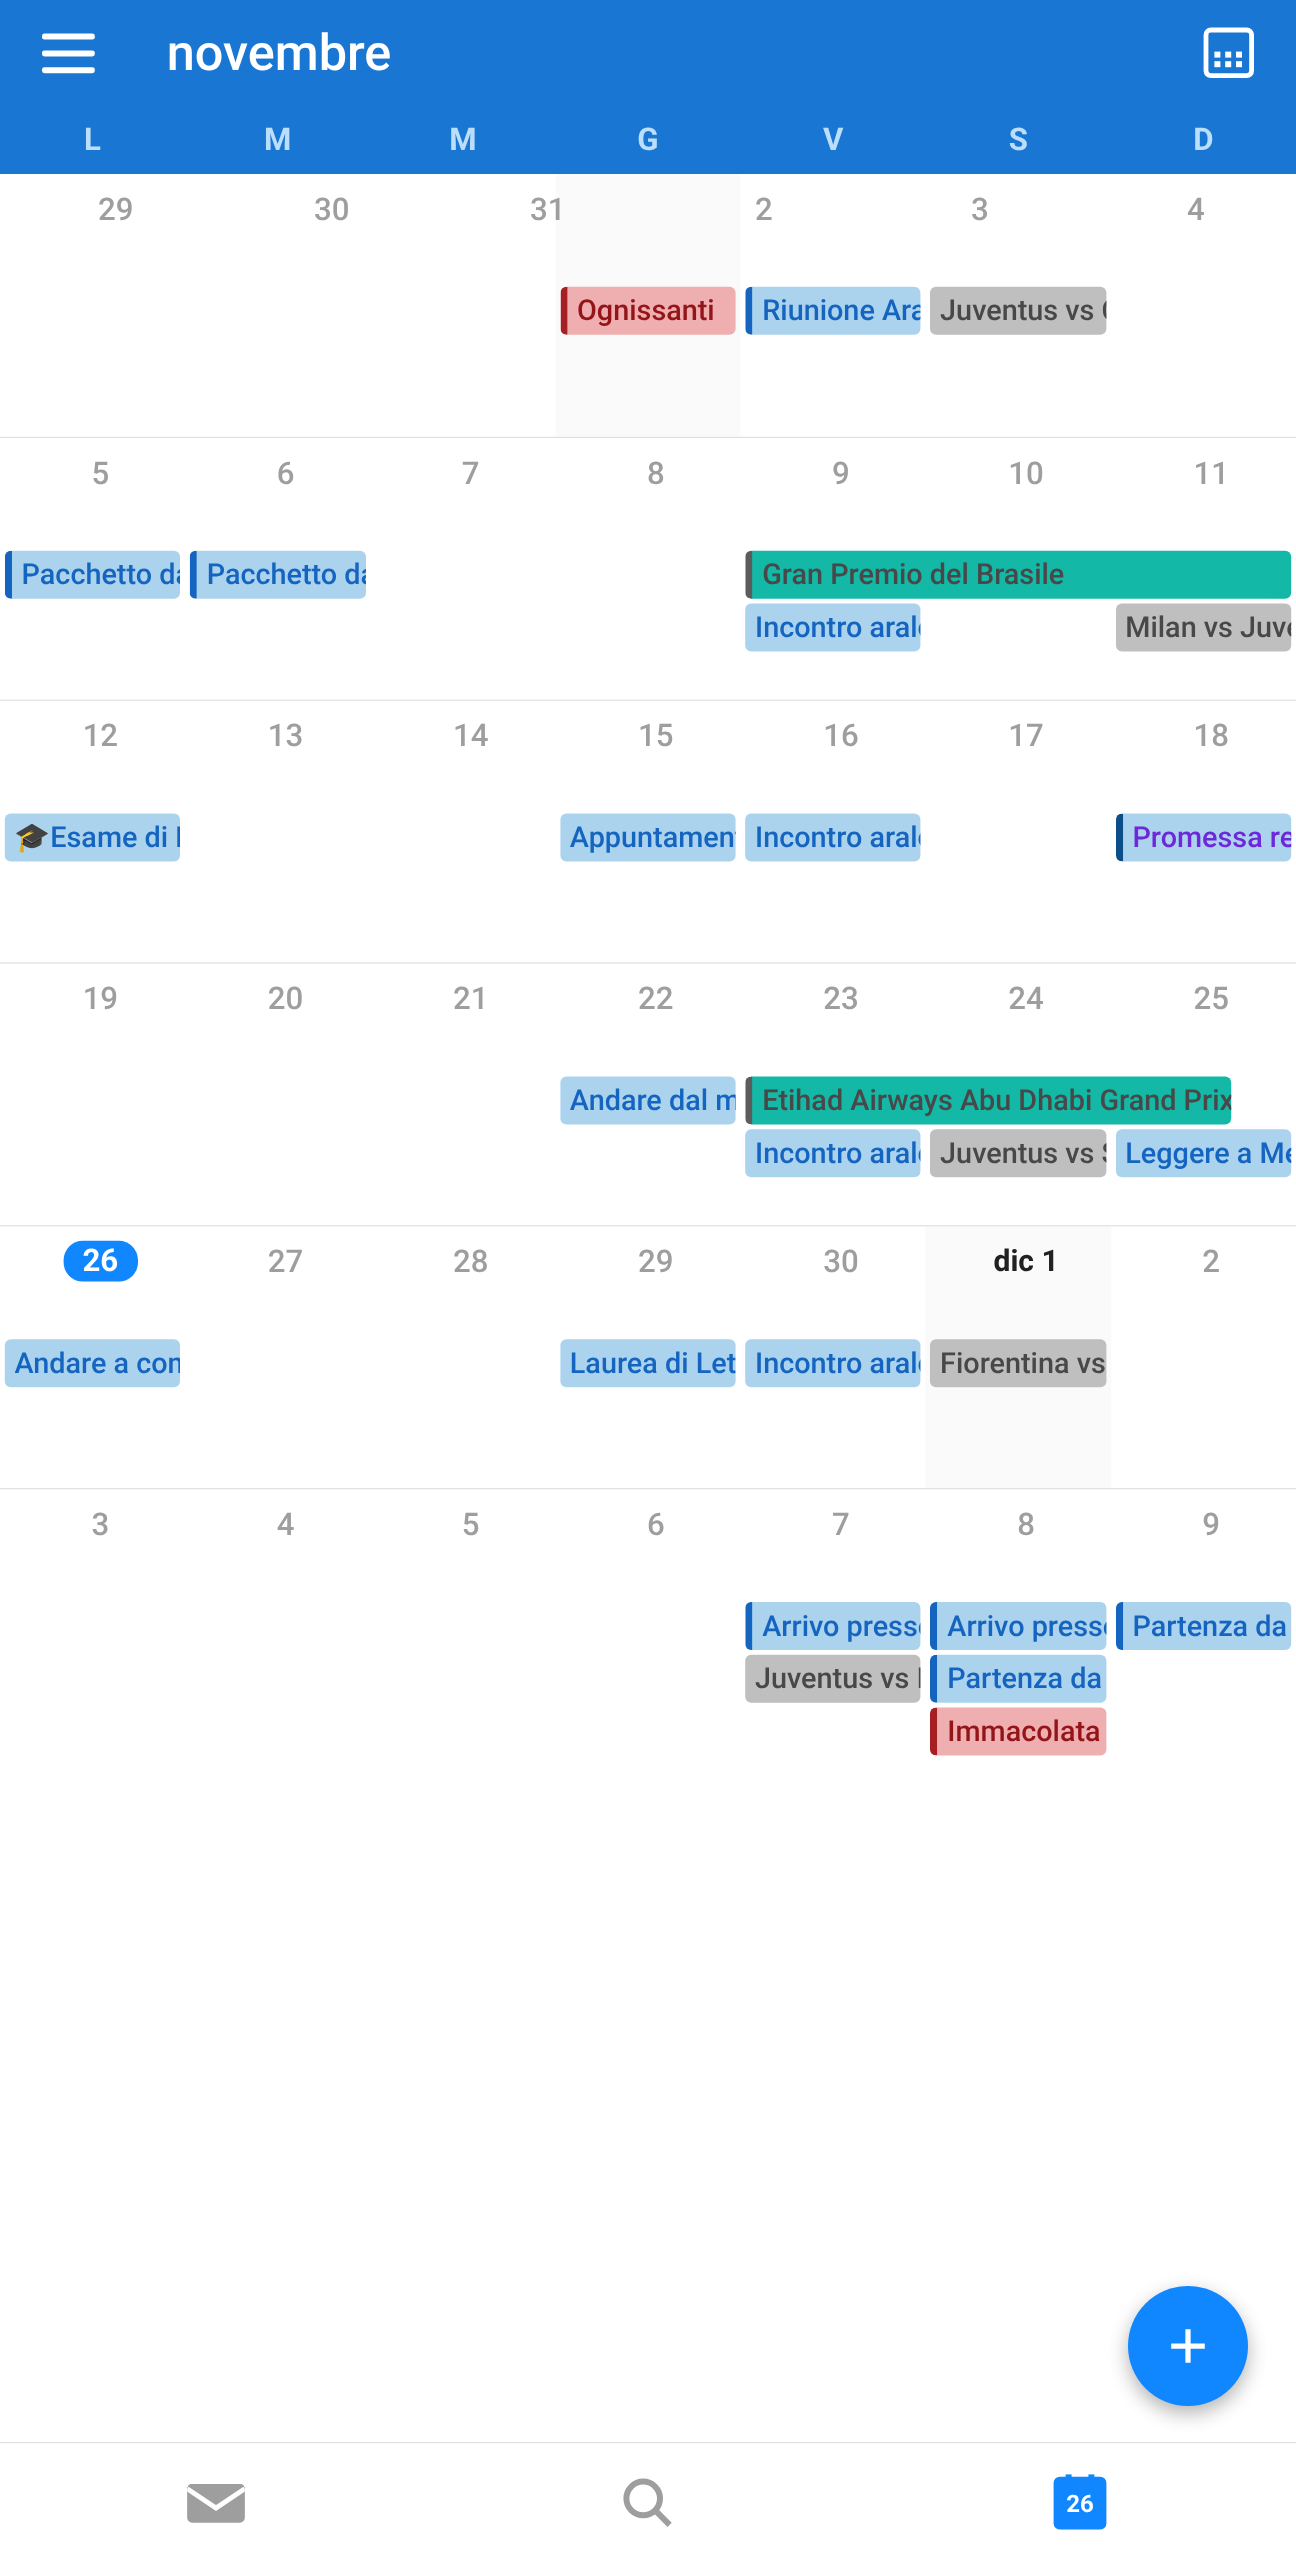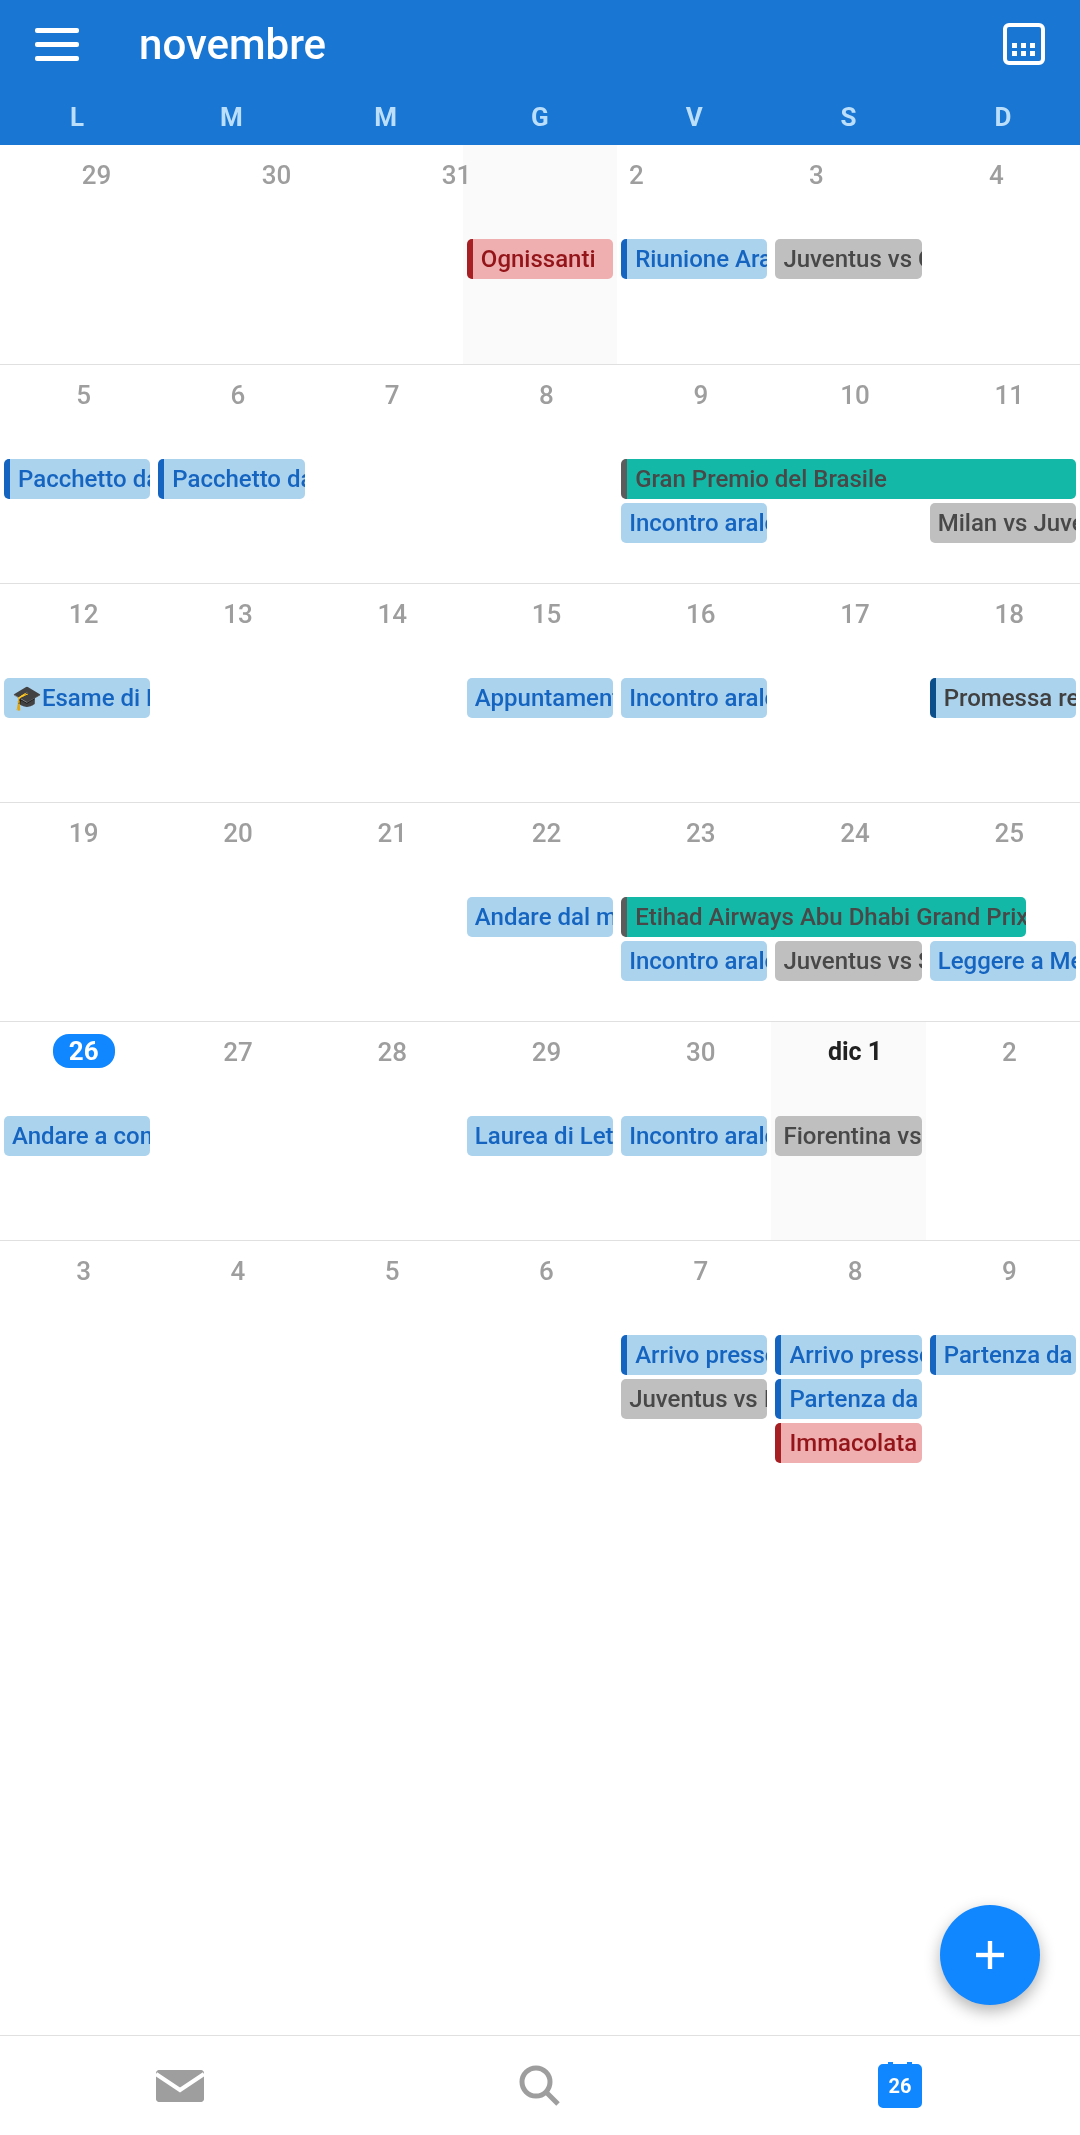--- a/index.html
+++ b/index.html
@@ -164,21 +164,21 @@
     background: #14b8a6;
     color: #484848;
     border-left: 6px solid #5c5c5c;
   }
   .event.color-gray-thin {
     background: #bfbfbf;
     color: #484848;
   }
   .event.color-blue-accent {
     background: #abd3ee;
-    color: #404040;
+    color: #6d28d9;
     border-left: 6px solid #0b4e8a;
   }
   .fab {
     position: absolute;
     right: 40px;
     bottom: 130px;
     width: 100px;
     height: 100px;
     border-radius: 50%;
     background: #1086ff;

